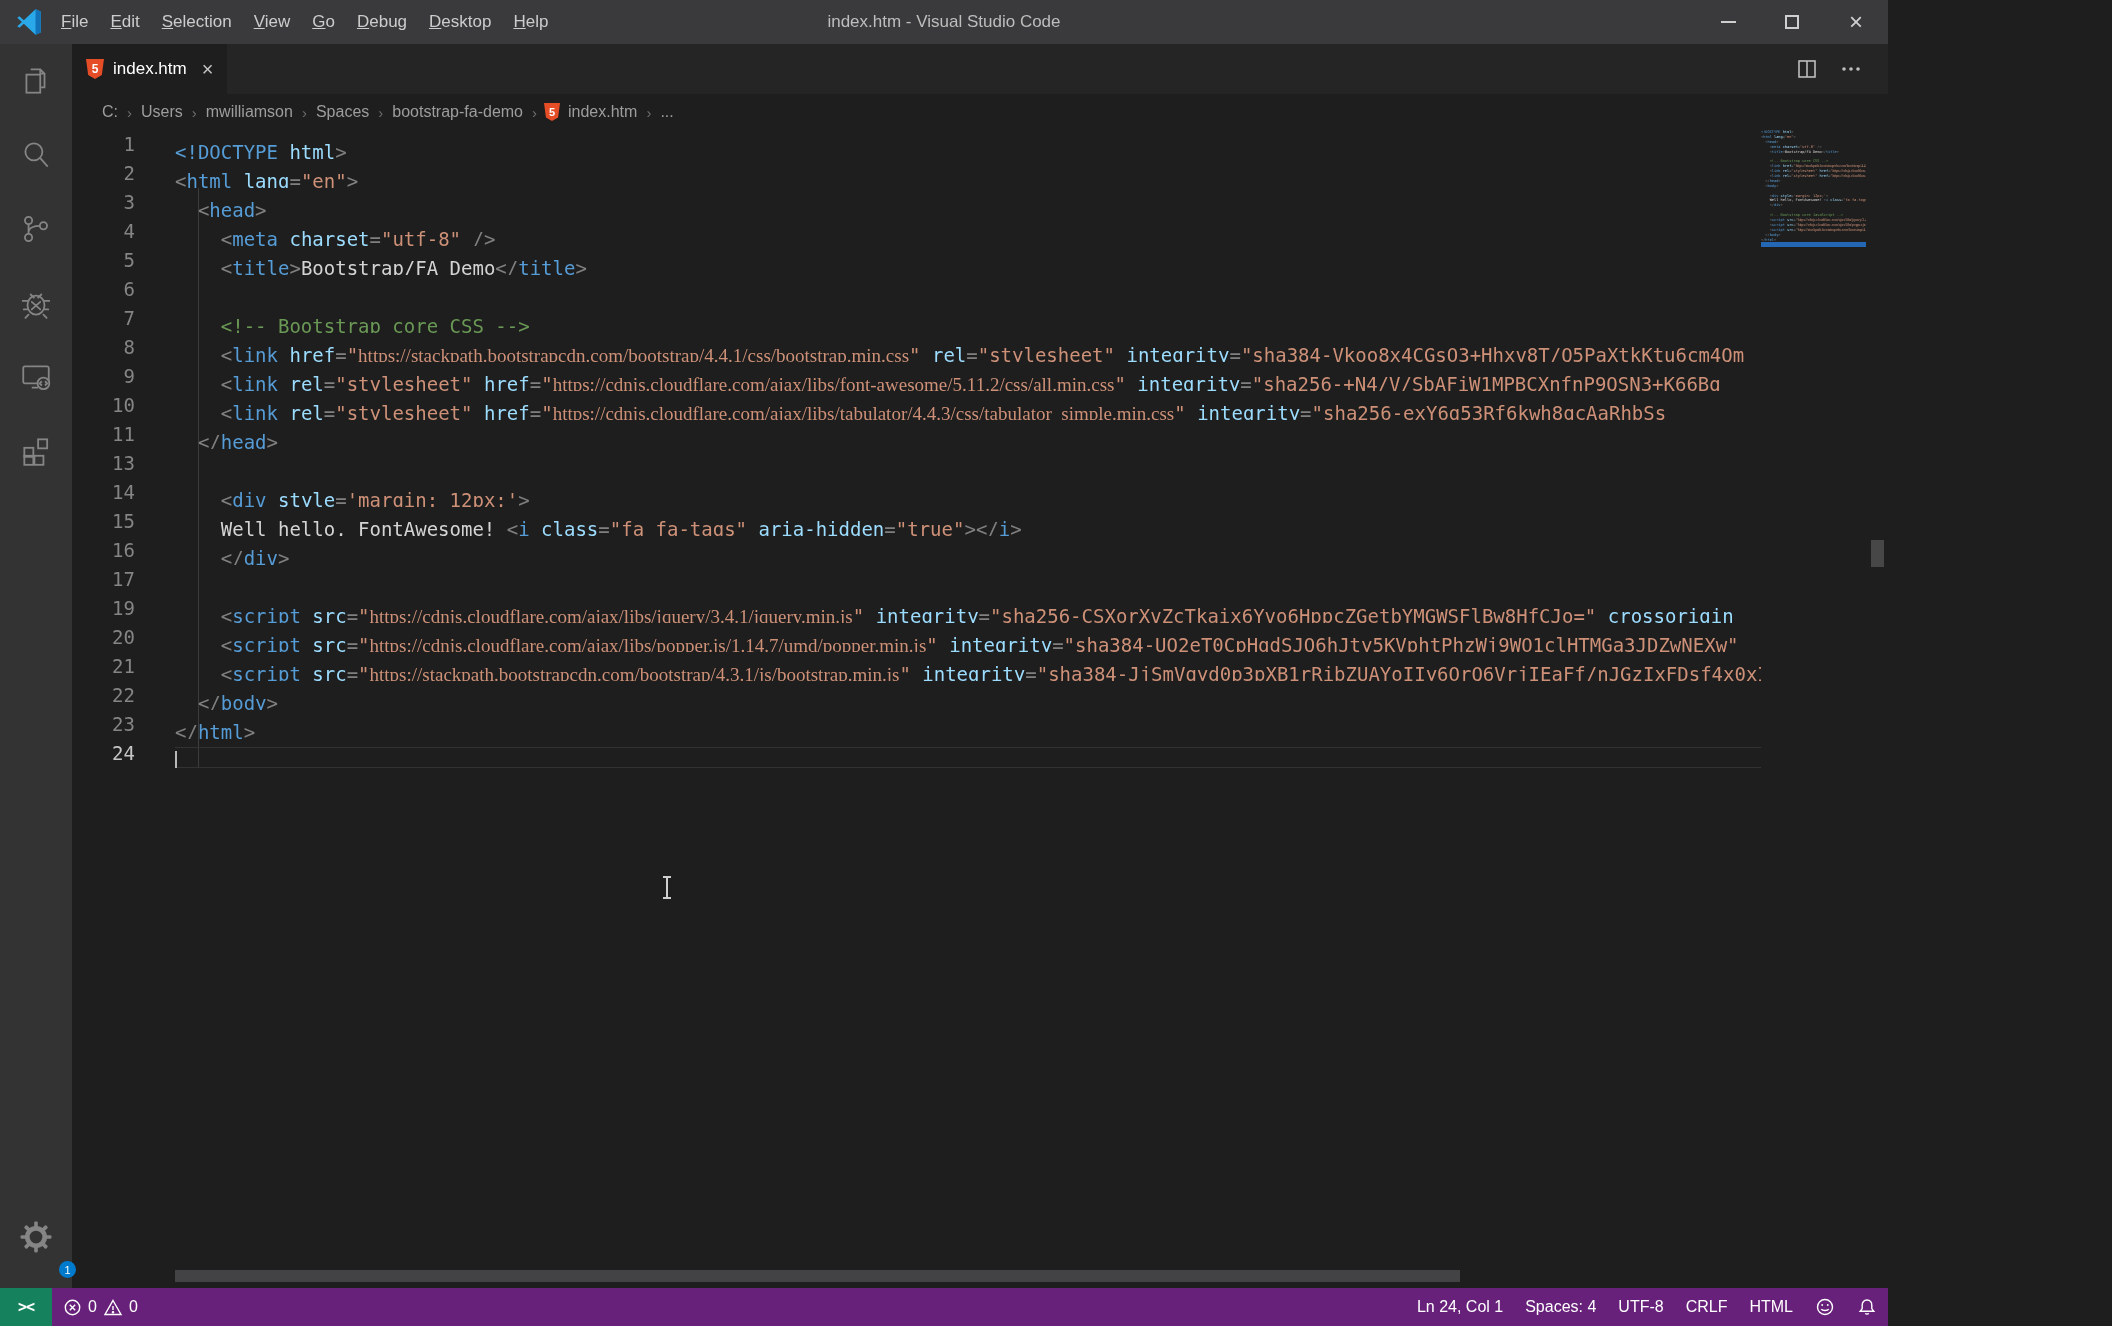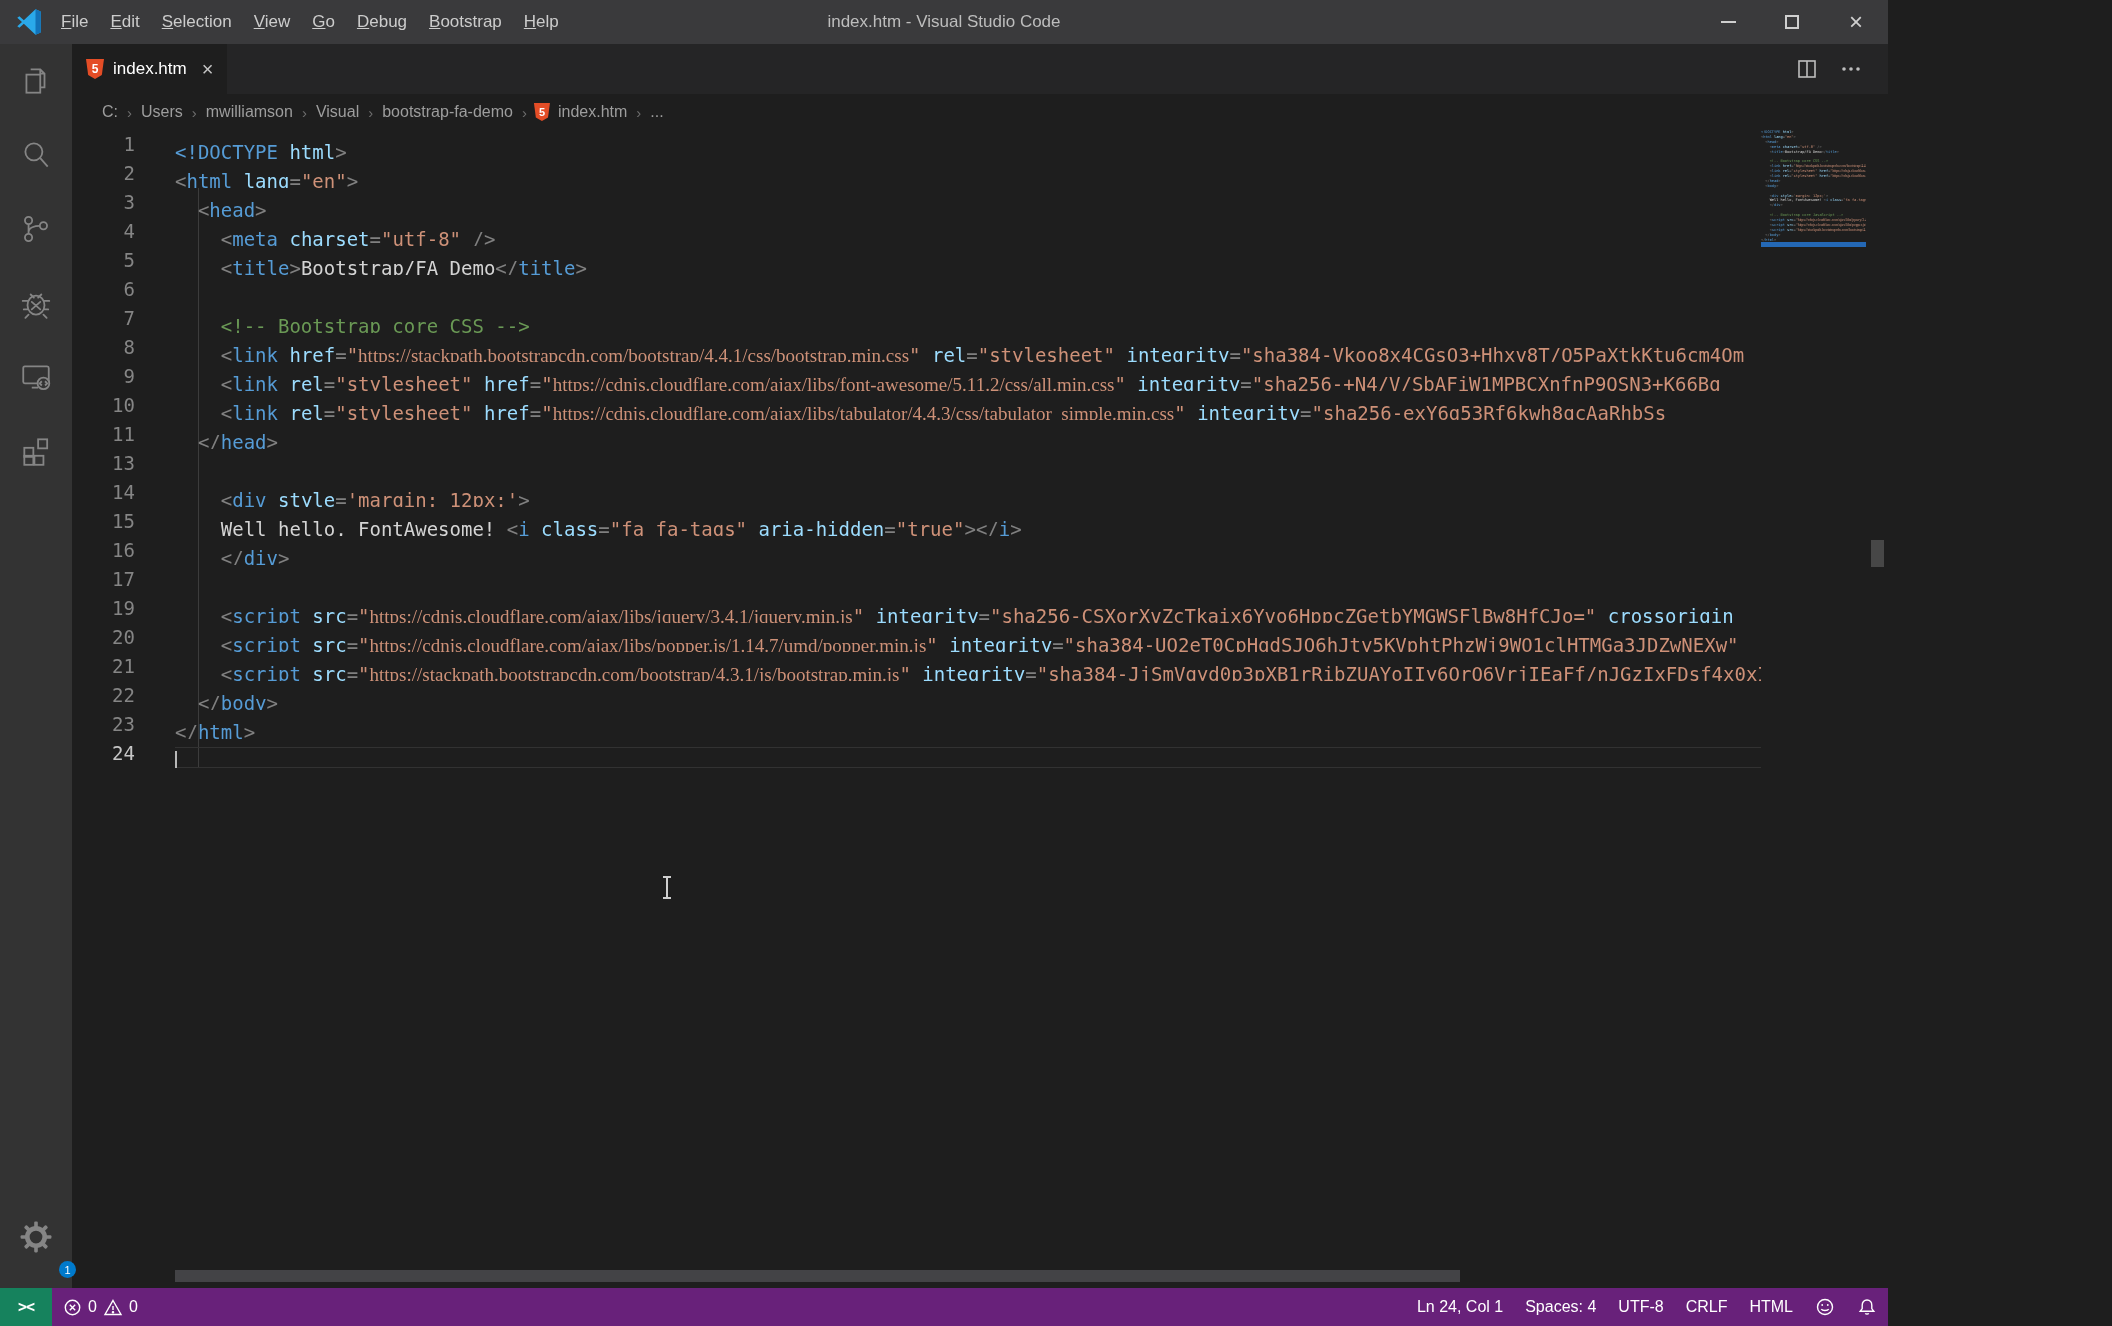--- a/index.html
+++ b/index.html
@@ -100,21 +100,21 @@
       <polygon fill="#2aa9ea" points="75,1 95,10 95,90 75,99 30,57 13,72 5,66 23,50 5,34 13,28 30,43"></polygon>
       <polygon fill="#1272b8" points="75,1 95,10 95,90 75,99 75,62 75,38"></polygon>
     </svg>
     <div class="menubar">
         <div class="menu-item">File</div>
         <div class="menu-item">Edit</div>
         <div class="menu-item">Selection</div>
         <div class="menu-item">View</div>
         <div class="menu-item">Go</div>
         <div class="menu-item">Debug</div>
-        <div class="menu-item">Bootstrap</div>
+        <div class="menu-item">Desktop</div>
         <div class="menu-item">Help</div>
       </div>
     <div class="window-title">index.htm - Visual Studio Code</div>
     <div class="window-controls">
       <div class="win-btn">
           <div class="glyph-min"></div>
         </div>
       <div class="win-btn">
           <div class="glyph-max"></div>
         </div>
@@ -209,21 +209,21 @@
         </div>
       </div>
 
       <div class="breadcrumbs">
           <span class="bc-item">C:</span>
           <span class="bc-sep">›</span>
           <span class="bc-item">Users</span>
           <span class="bc-sep">›</span>
           <span class="bc-item">mwilliamson</span>
           <span class="bc-sep">›</span>
-          <span class="bc-item">Visual</span>
+          <span class="bc-item">Spaces</span>
           <span class="bc-sep">›</span>
           <span class="bc-item">bootstrap-fa-demo</span>
           <span class="bc-sep">›</span>
           <span class="html5-icon ic-bc">5</span>
           <span class="bc-item">index.htm</span>
           <span class="bc-sep">›</span>
           <span class="bc-item">...</span>
         </div>
 
       <div class="code-viewport">

